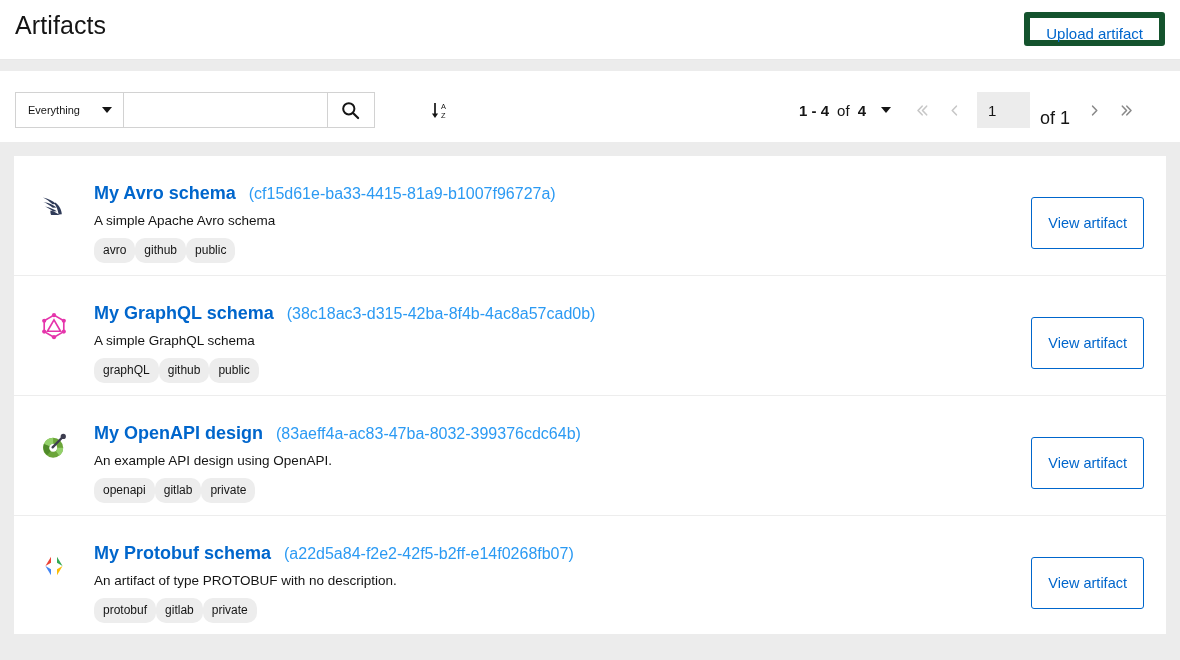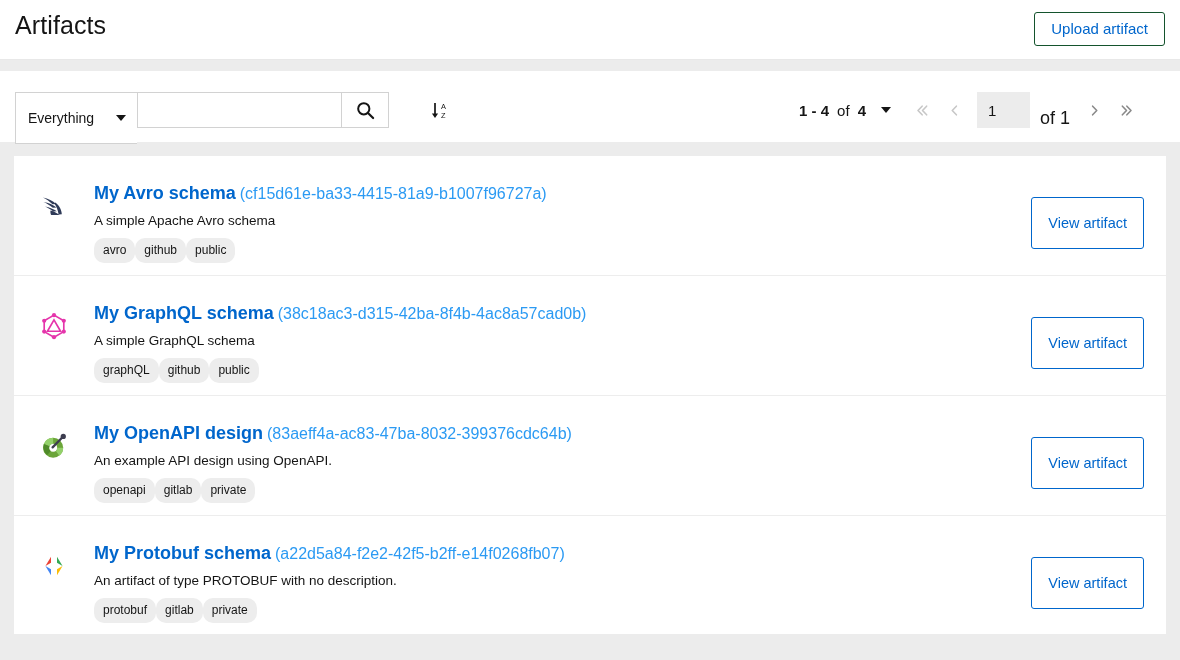--- a/index.html
+++ b/index.html
@@ -22,45 +22,45 @@
   }
   .page-title {
     position: absolute; left: 15px; top: 11px;
     font-size: 25px; font-weight: 400; color: #151515;
     letter-spacing: 0.1px;
   }
   .upload-btn {
     position: absolute; right: 15px; top: 12px;
     height: 34px; padding: 0 16px;
     background: #ffffff;
-    border: 1px solid #14532d;
+    border: 6px solid #14532d;
     border-radius: 3px;
     color: #0066cc; font-size: 15px;
     font-family: "Liberation Sans", sans-serif;
     cursor: pointer;
     line-height: 32px;
   }
 
   
   .toolbar {
     position: absolute; left: 0; top: 71px;
     width: 1180px; height: 71px;
     background: #ffffff;
   }
   .filter-group {
     position: absolute; left: 15px; top: 21px;
     display: flex; align-items: stretch; height: 36px;
   }
   .filter-select {
     display: flex; align-items: center; gap: 22px;
-    height: 52px; padding: 0 11px 0 12px;
+    height: 36px; padding: 0 11px 0 12px;
     background: #fff;
     border: 1px solid #d2d2d2;
     border-right: none;
-    font-size: 14px; color: #151515;
+    font-size: 11px; color: #151515;
     cursor: pointer;
   }
   .caret {
     width: 0; height: 0;
     border-left: 5px solid transparent;
     border-right: 5px solid transparent;
     border-top: 6px solid #151515;
   }
   .search-input {
     width: 204px; height: 36px;
@@ -146,21 +146,21 @@
 
   .row-icon {
     position: absolute; left: 22px; top: 32px;
     width: 36px; height: 36px;
     display: flex; align-items: center; justify-content: center;
   }
   .row-body {
     position: absolute; left: 80px; top: 28px; right: 175px;
   }
   .title-line {
-    display: flex; align-items: baseline; gap: 4px;
+    display: flex; align-items: baseline; gap: 13px;
     line-height: 1.1;
   }
   .art-name {
     font-size: 18px; font-weight: 700; color: #0066cc;
     cursor: pointer;
   }
   .art-id {
     font-size: 16px; font-weight: 400; color: #2b9af3;
     cursor: pointer;
   }

